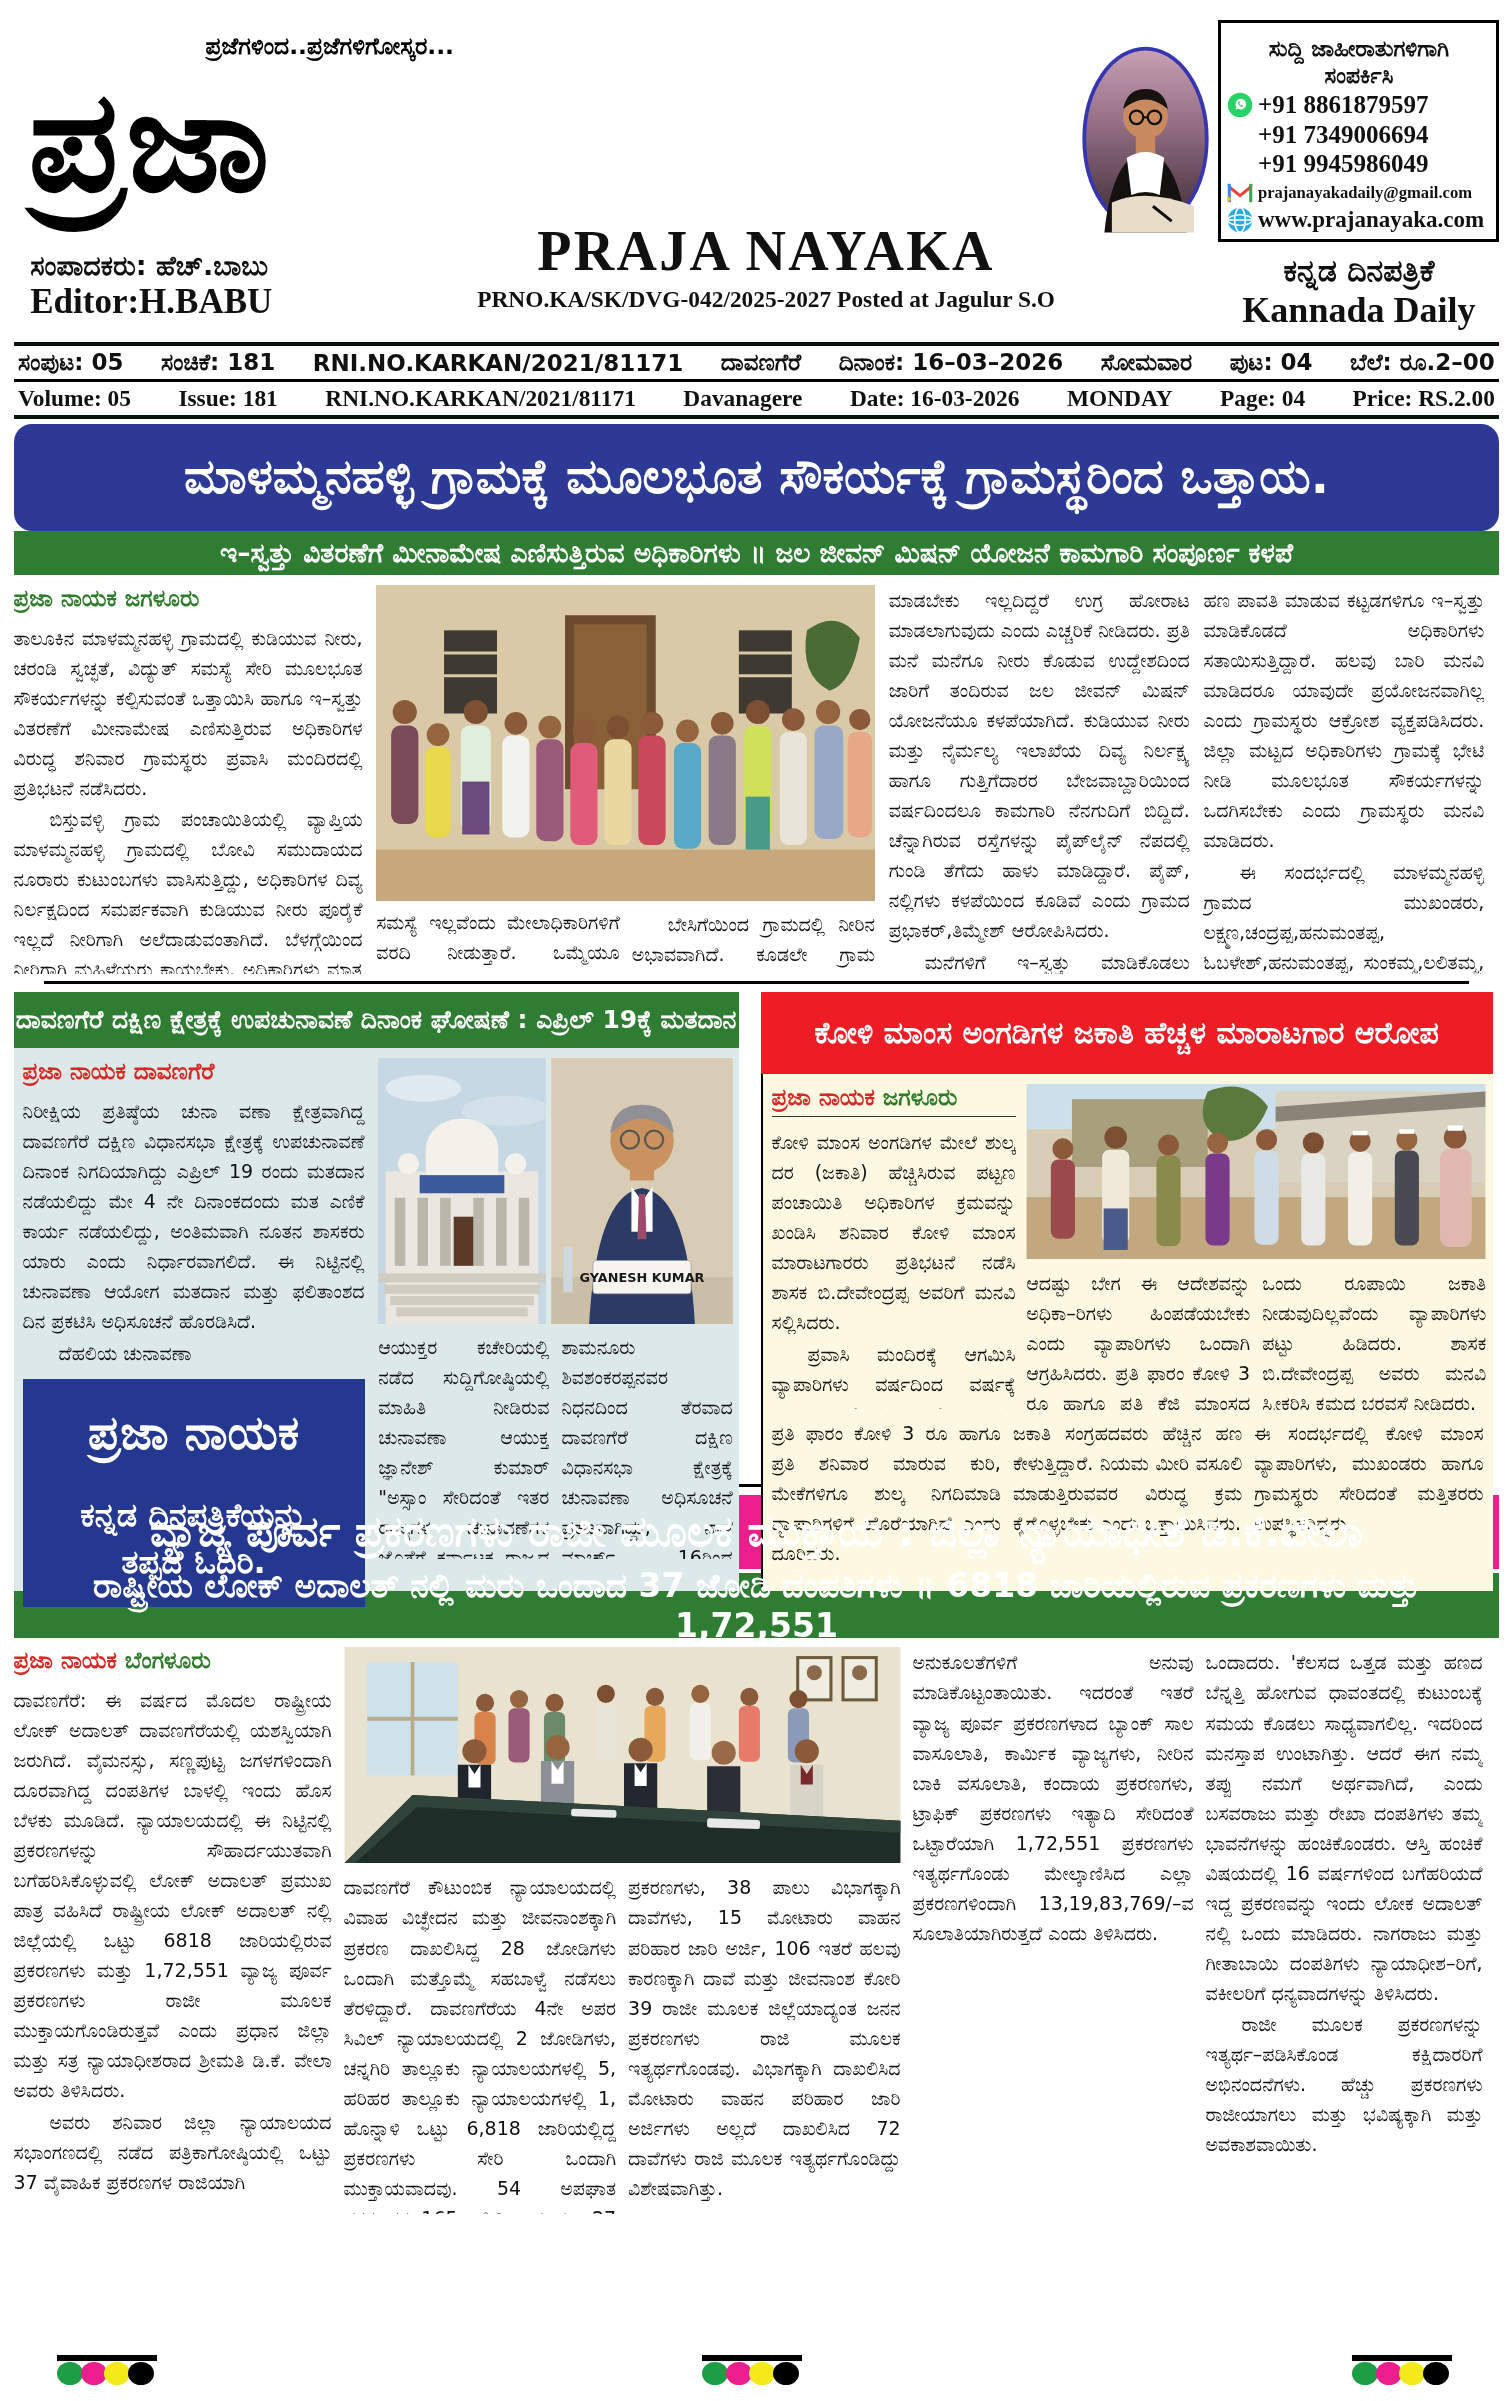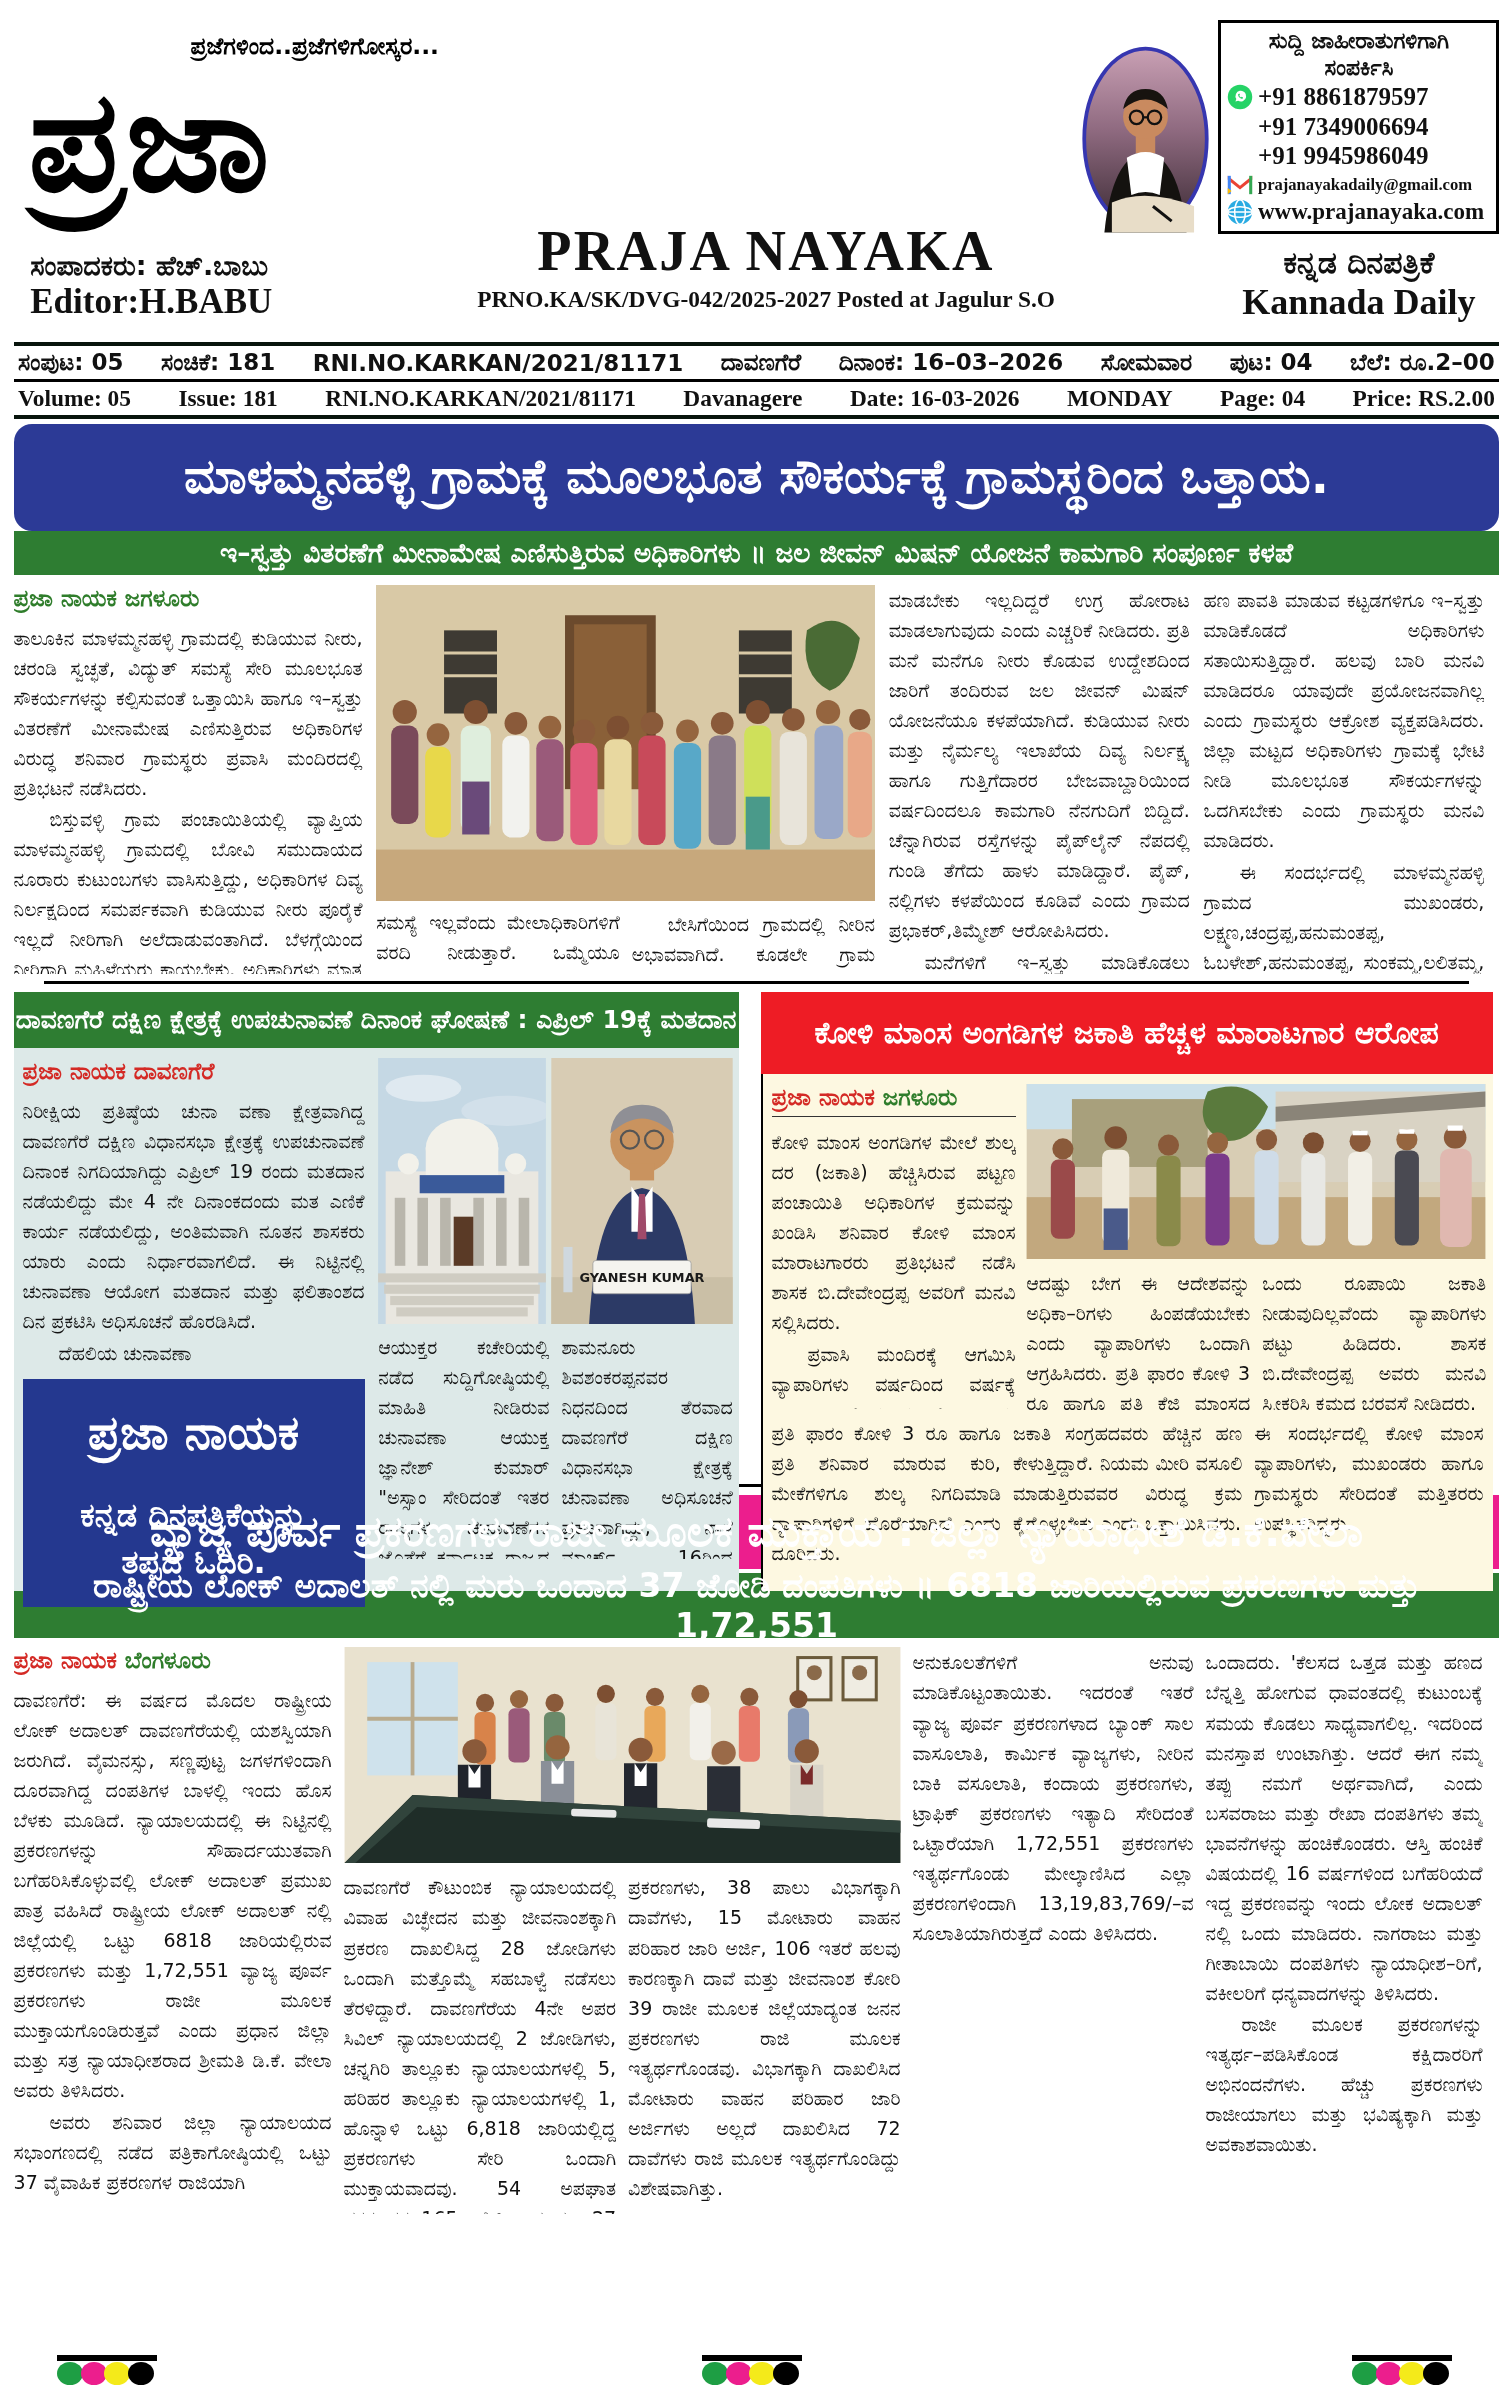--- a/index.html
+++ b/index.html
@@ -2,34 +2,34 @@
 <html style="font-size:12px"><head>
 <meta charset="utf-8">
 <style>
   * { box-sizing: border-box; margin: 0; padding: 0; }
   body { background:#888; font-family:"DejaVu Sans", sans-serif; }
   .page{ width:1513px; height:2401px; background:#ffffff; margin:0 auto; position:relative;
          padding:0 13.6px; overflow:hidden; color:#111; }
 
   
   .masthead{ position:relative; height:342px; }
-  .tagline{ position:absolute; left:177px; top:32px; font-size:23.4px; font-weight:bold; color:#000; }
+  .tagline{ position:absolute; left:192px; top:32px; font-size:23.4px; font-weight:bold; color:#000; }
   .mast-title-row{ position:absolute; left:15px; top:47px; width:1180px; height:189px;
                    display:flex; align-items:center; justify-content:space-between; }
   .mast-kn{ font-size:140px; font-weight:900; line-height:1; letter-spacing:1.5px; color:#000;
             font-family:"DejaVu Sans", sans-serif; white-space:nowrap; }
   .ambedkar-oval{ width:127px; height:188px; flex:0 0 auto; margin-top:-4.5px; }
   .editor-block{ position:absolute; left:16.6px; top:250px; }
   .editor-kn{ font-size:27px; font-weight:bold; }
   .editor-en{ font-size:35px; font-weight:900; font-family:"Liberation Serif", serif; }
   .title-en-block{ position:absolute; left:325px; top:219px; width:855px; text-align:center; }
   .title-en{ font-size:56px; font-weight:900; font-family:"Liberation Serif", serif; letter-spacing:2.3px; }
   .prno-line{ font-size:23.4px; font-weight:bold; font-family:"Liberation Serif", serif; margin-top:3px; }
   .mast-right{ position:absolute; right:0; top:19.7px; width:281px; }
-  .contact-box{ border:3.8px solid #000; padding:4px 6px 6px 6px; background:#fff; }
+  .contact-box{ border:3.8px solid #000; padding:12px 6px 6px 6px; background:#fff; }
   .contact-heading{ font-size:22px; font-weight:bold; text-align:center; line-height:1.25; }
   .contact-row{ display:flex; align-items:center; gap:4.5px; margin-top:1.5px; }
   .contact-phone{ font-size:25px; font-weight:900; font-family:"Liberation Serif", serif; white-space:nowrap; }
   .contact-email{ font-size:16.6px; font-weight:900; font-family:"Liberation Serif", serif; }
   .contact-web{ font-size:23px; font-weight:900; font-family:"Liberation Serif", serif; }
   .icon-28{ width:26px; height:26px; flex:0 0 auto; }
   .daily-kn{ font-size:30px; font-weight:bold; text-align:center; margin-top:10.6px; }
   .daily-en{ font-size:36px; font-weight:900; text-align:center; font-family:"Liberation Serif", serif; }
 
   

